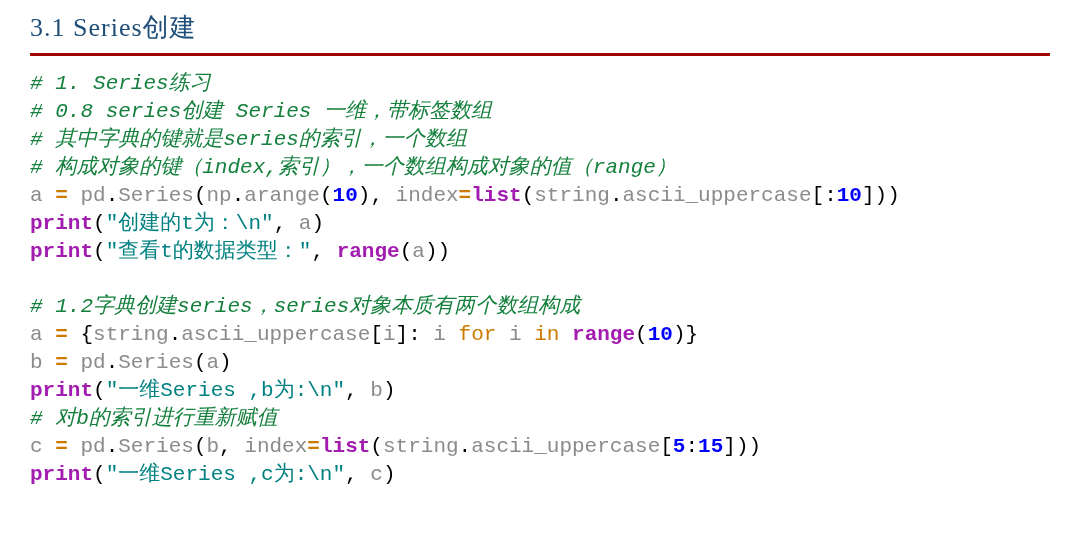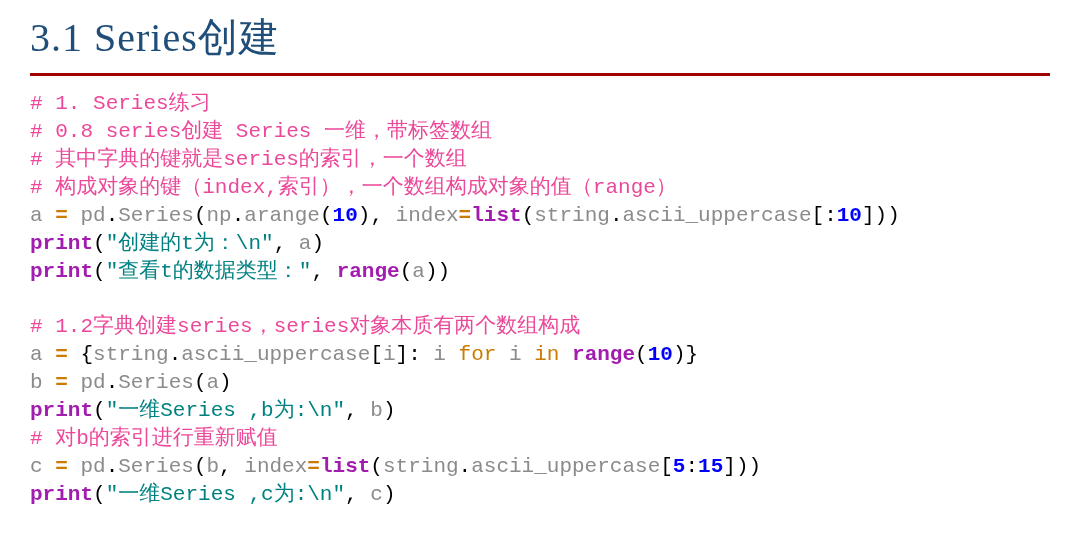--- a/index.html
+++ b/index.html
@@ -4,21 +4,21 @@
   <style>
     * { margin: 0; padding: 0; box-sizing: border-box; }
     body {
       width: 1080px;
       height: 560px;
       background: #ffffff;
       overflow: hidden;
     }
     .title {
       font-family: "SimSun", serif;
-      font-size: 40px;
+      font-size: 26px;
       color: #1f4e79;
       padding: 10px 30px 8px 30px;
       letter-spacing: 1px;
     }
     .rule {
       height: 3px;
       background: #a00000;
       margin: 0 30px 10px 30px;
     }
     .code-block {
@@ -27,21 +27,21 @@
       padding: 4px 30px;
       line-height: 1.33;
       white-space: pre;
       color: #000000;
     }
     .kw  { color: #cc7a00; font-weight: normal; }   
     .op  { color: #cc7a00; font-weight: bold; }   
     .bi  { color: #a21caf; font-weight: bold; }                      
     .n   { color: #8b8b8b; }                      
     .s   { color: #008080; }                      
-    .cm  { color: #ec4899; }                      
+    .cm  { color: #15803d; font-style: italic; }                      
     .d   { color: #0000ff; font-weight: bold; }                      
     .p   { color: #000000; }                      
   </style>
 </head>
 <body>
 
 <div class="title">3.1 Series创建</div>
 <div class="rule"></div>
 
 <div class="code-block"><span class="cm"><span># </span><span>1. Series练习</span></span>

